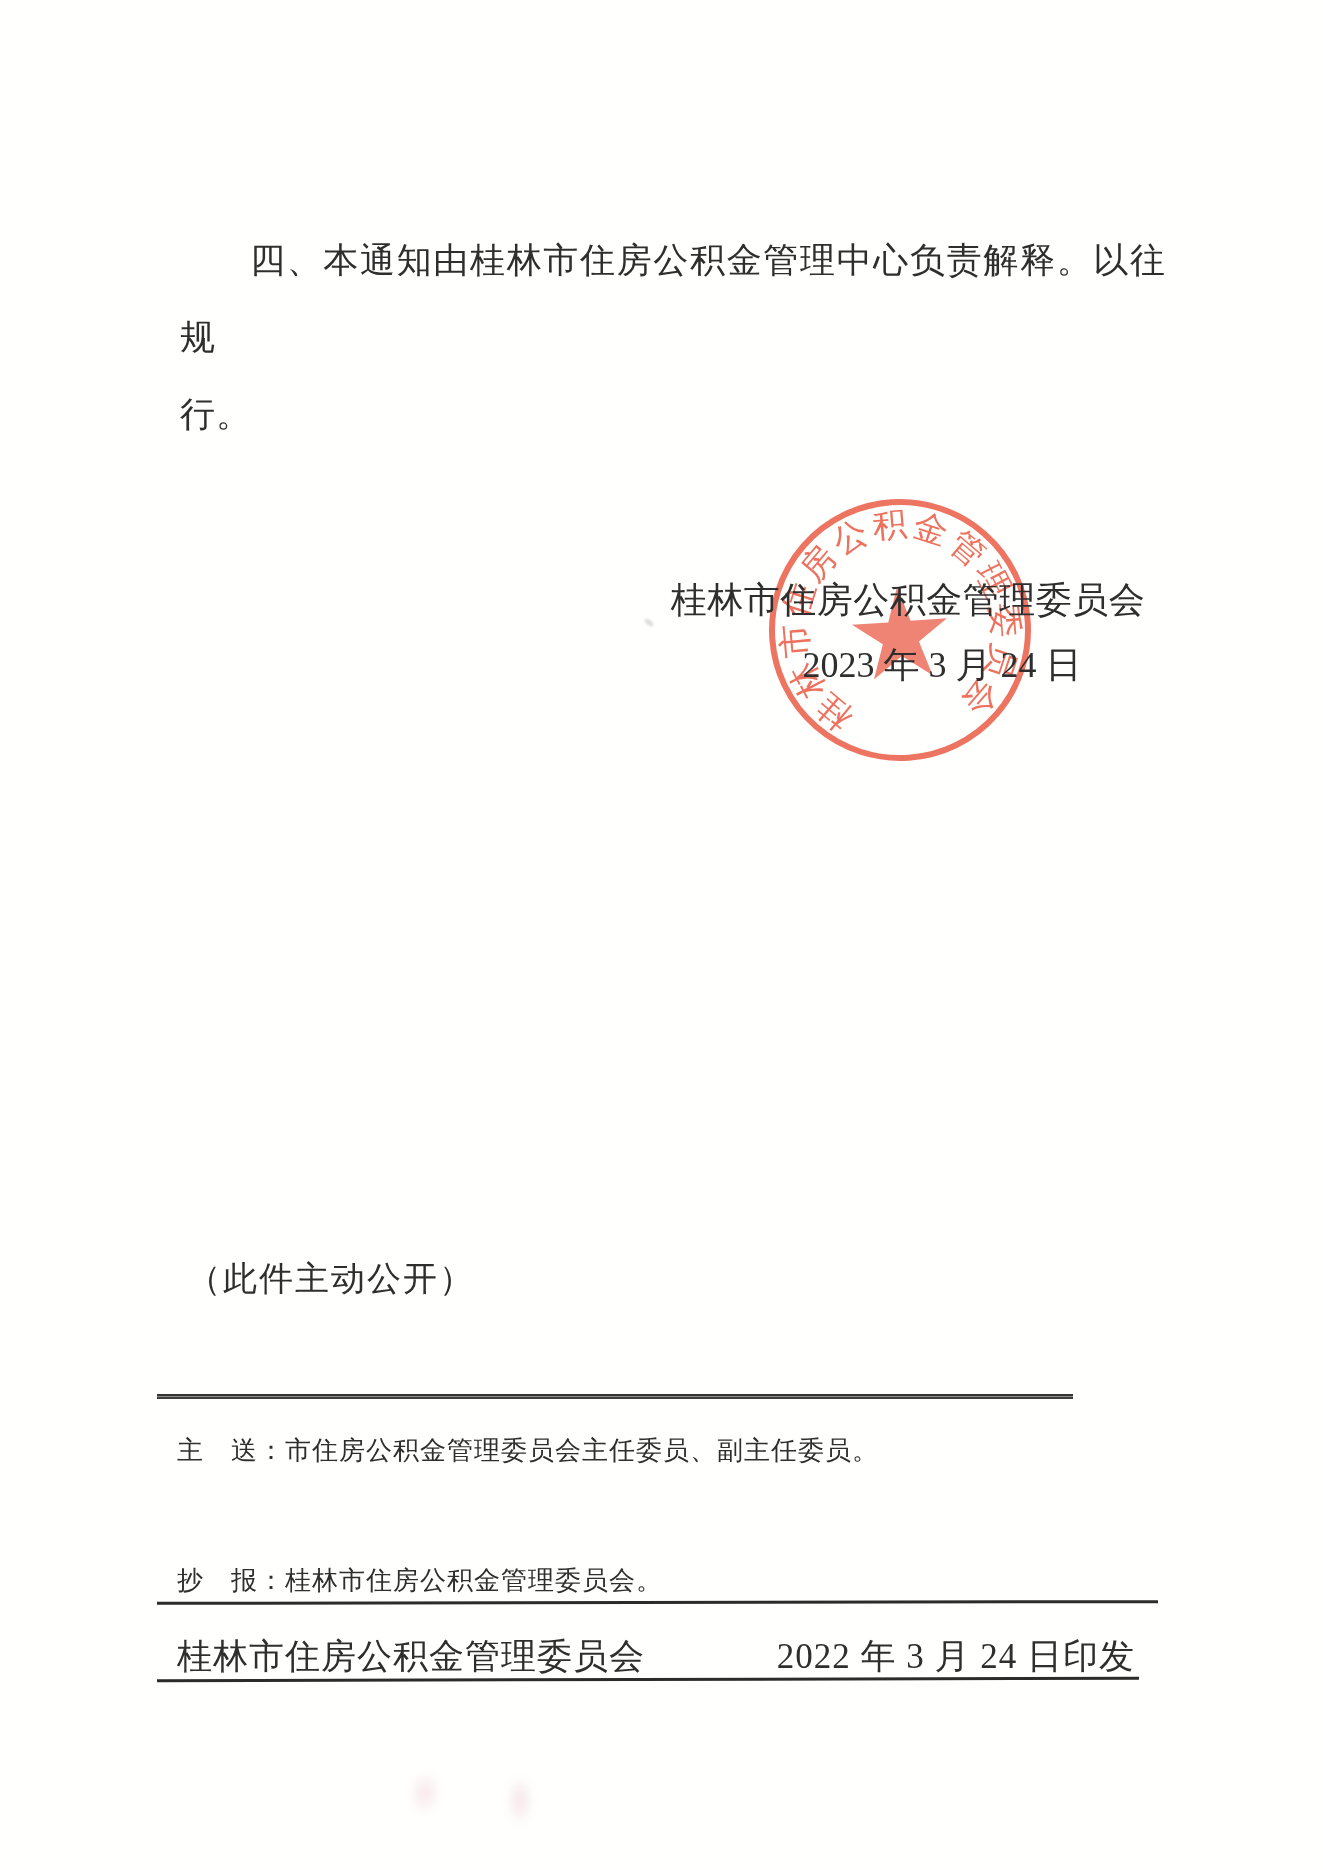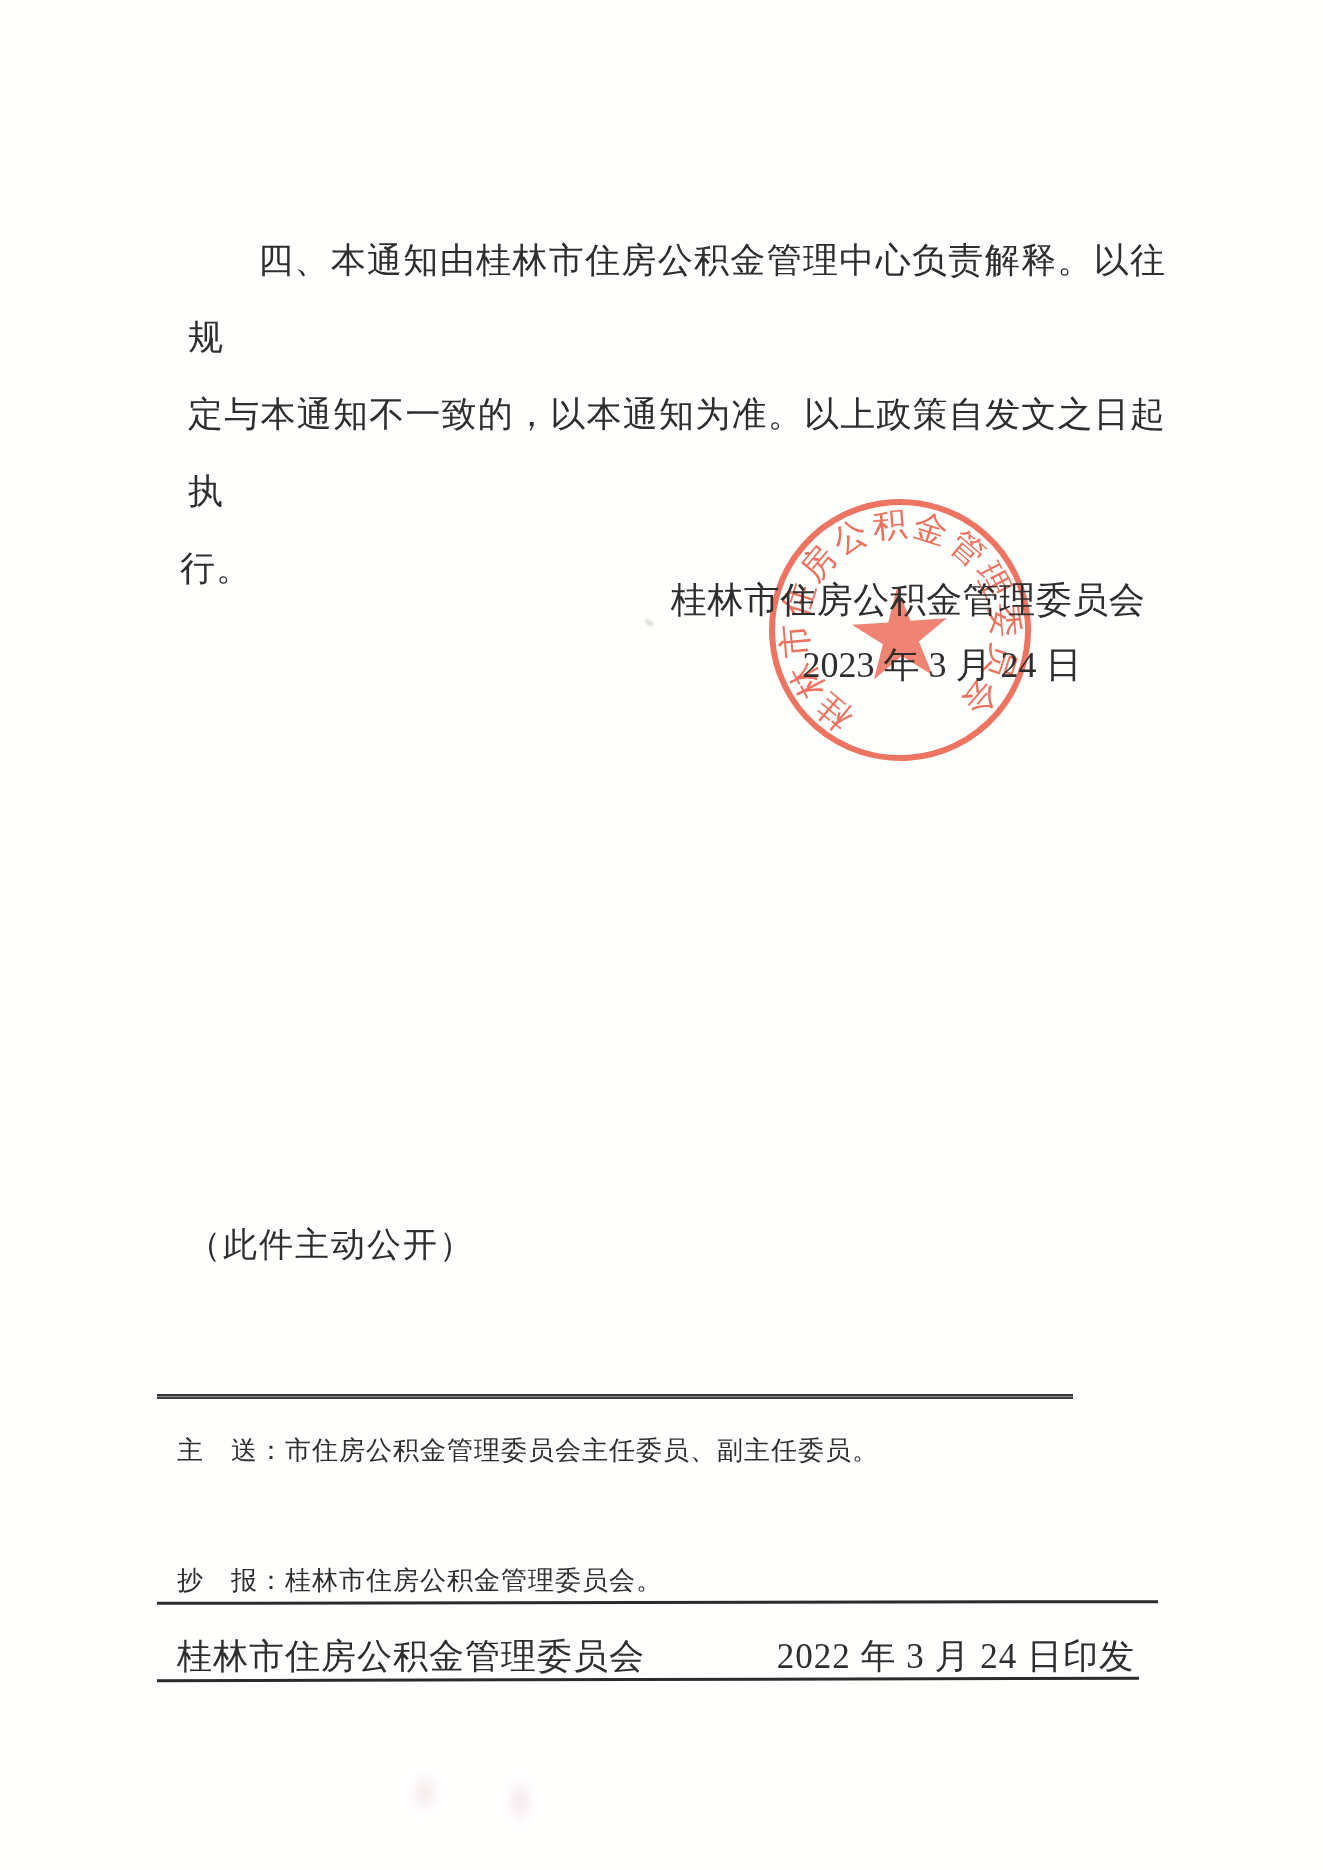--- a/index.html
+++ b/index.html
@@ -29,21 +29,20 @@
     letter-spacing: 1px;
     color: #2e2e2e;
   }
   .body-text .ln {
     white-space: nowrap;
   }
   .body-text .ln.justify {
     white-space: normal;
     text-align: justify;
     text-align-last: justify;
-    margin-left: 8px;
   }
   .body-text .ln.indent {
     text-indent: 70px;
   }
 
   
   .sig-org {
     top: 577px;
     left: 908px;
     transform: translateX(-50%);
@@ -69,21 +68,21 @@
     width: 270px;
     height: 270px;
     transform: rotate(-4deg);
     opacity: 0.88;
     mix-blend-mode: multiply;
   }
 
   
   .disclosure {
     left: 187px;
-    top: 1222px;
+    top: 1256px;
     font-size: 34px;
     line-height: 46px;
     letter-spacing: 2px;
     white-space: nowrap;
   }
 
   
   .rule-thick {
     left: 157px;
     top: 1394px;
@@ -158,21 +157,20 @@
     filter: blur(3px);
   }
 </style>
 </head>
 <body>
 
 <div class="page">
 
   <div class="abs body-text">
     <div class="ln justify indent">四、本通知由桂林市住房公积金管理中心负责解释。以往规</div>
-    <div class="ln justify">定与本通知不一致的，以本通知为准。以上政策自发文之日起执</div>
     <div class="ln">行。</div>
   </div>
 
   <svg class="abs seal" viewBox="0 0 270 270" xmlns="http://www.w3.org/2000/svg">
     <defs>
       <path id="ringPath" d="M 88 216.4 A 94 94 0 1 1 182 216.4" fill="none"></path>
     </defs>
     <circle cx="135" cy="135" r="128" fill="none" stroke="#ea4f38" stroke-width="6" opacity="0.9"></circle>
     <polygon points="135,92 146.2,126.6 182.6,126.5 153.1,147.9 164.4,182.5 135,161 105.6,182.5 116.9,147.9 87.4,126.5 123.8,126.6" fill="#ea4f38" opacity="0.8"></polygon>
     <text font-size="34" letter-spacing="3" fill="#ea4f38" opacity="0.92" font-family="Liberation Serif, DejaVu Serif, serif">

